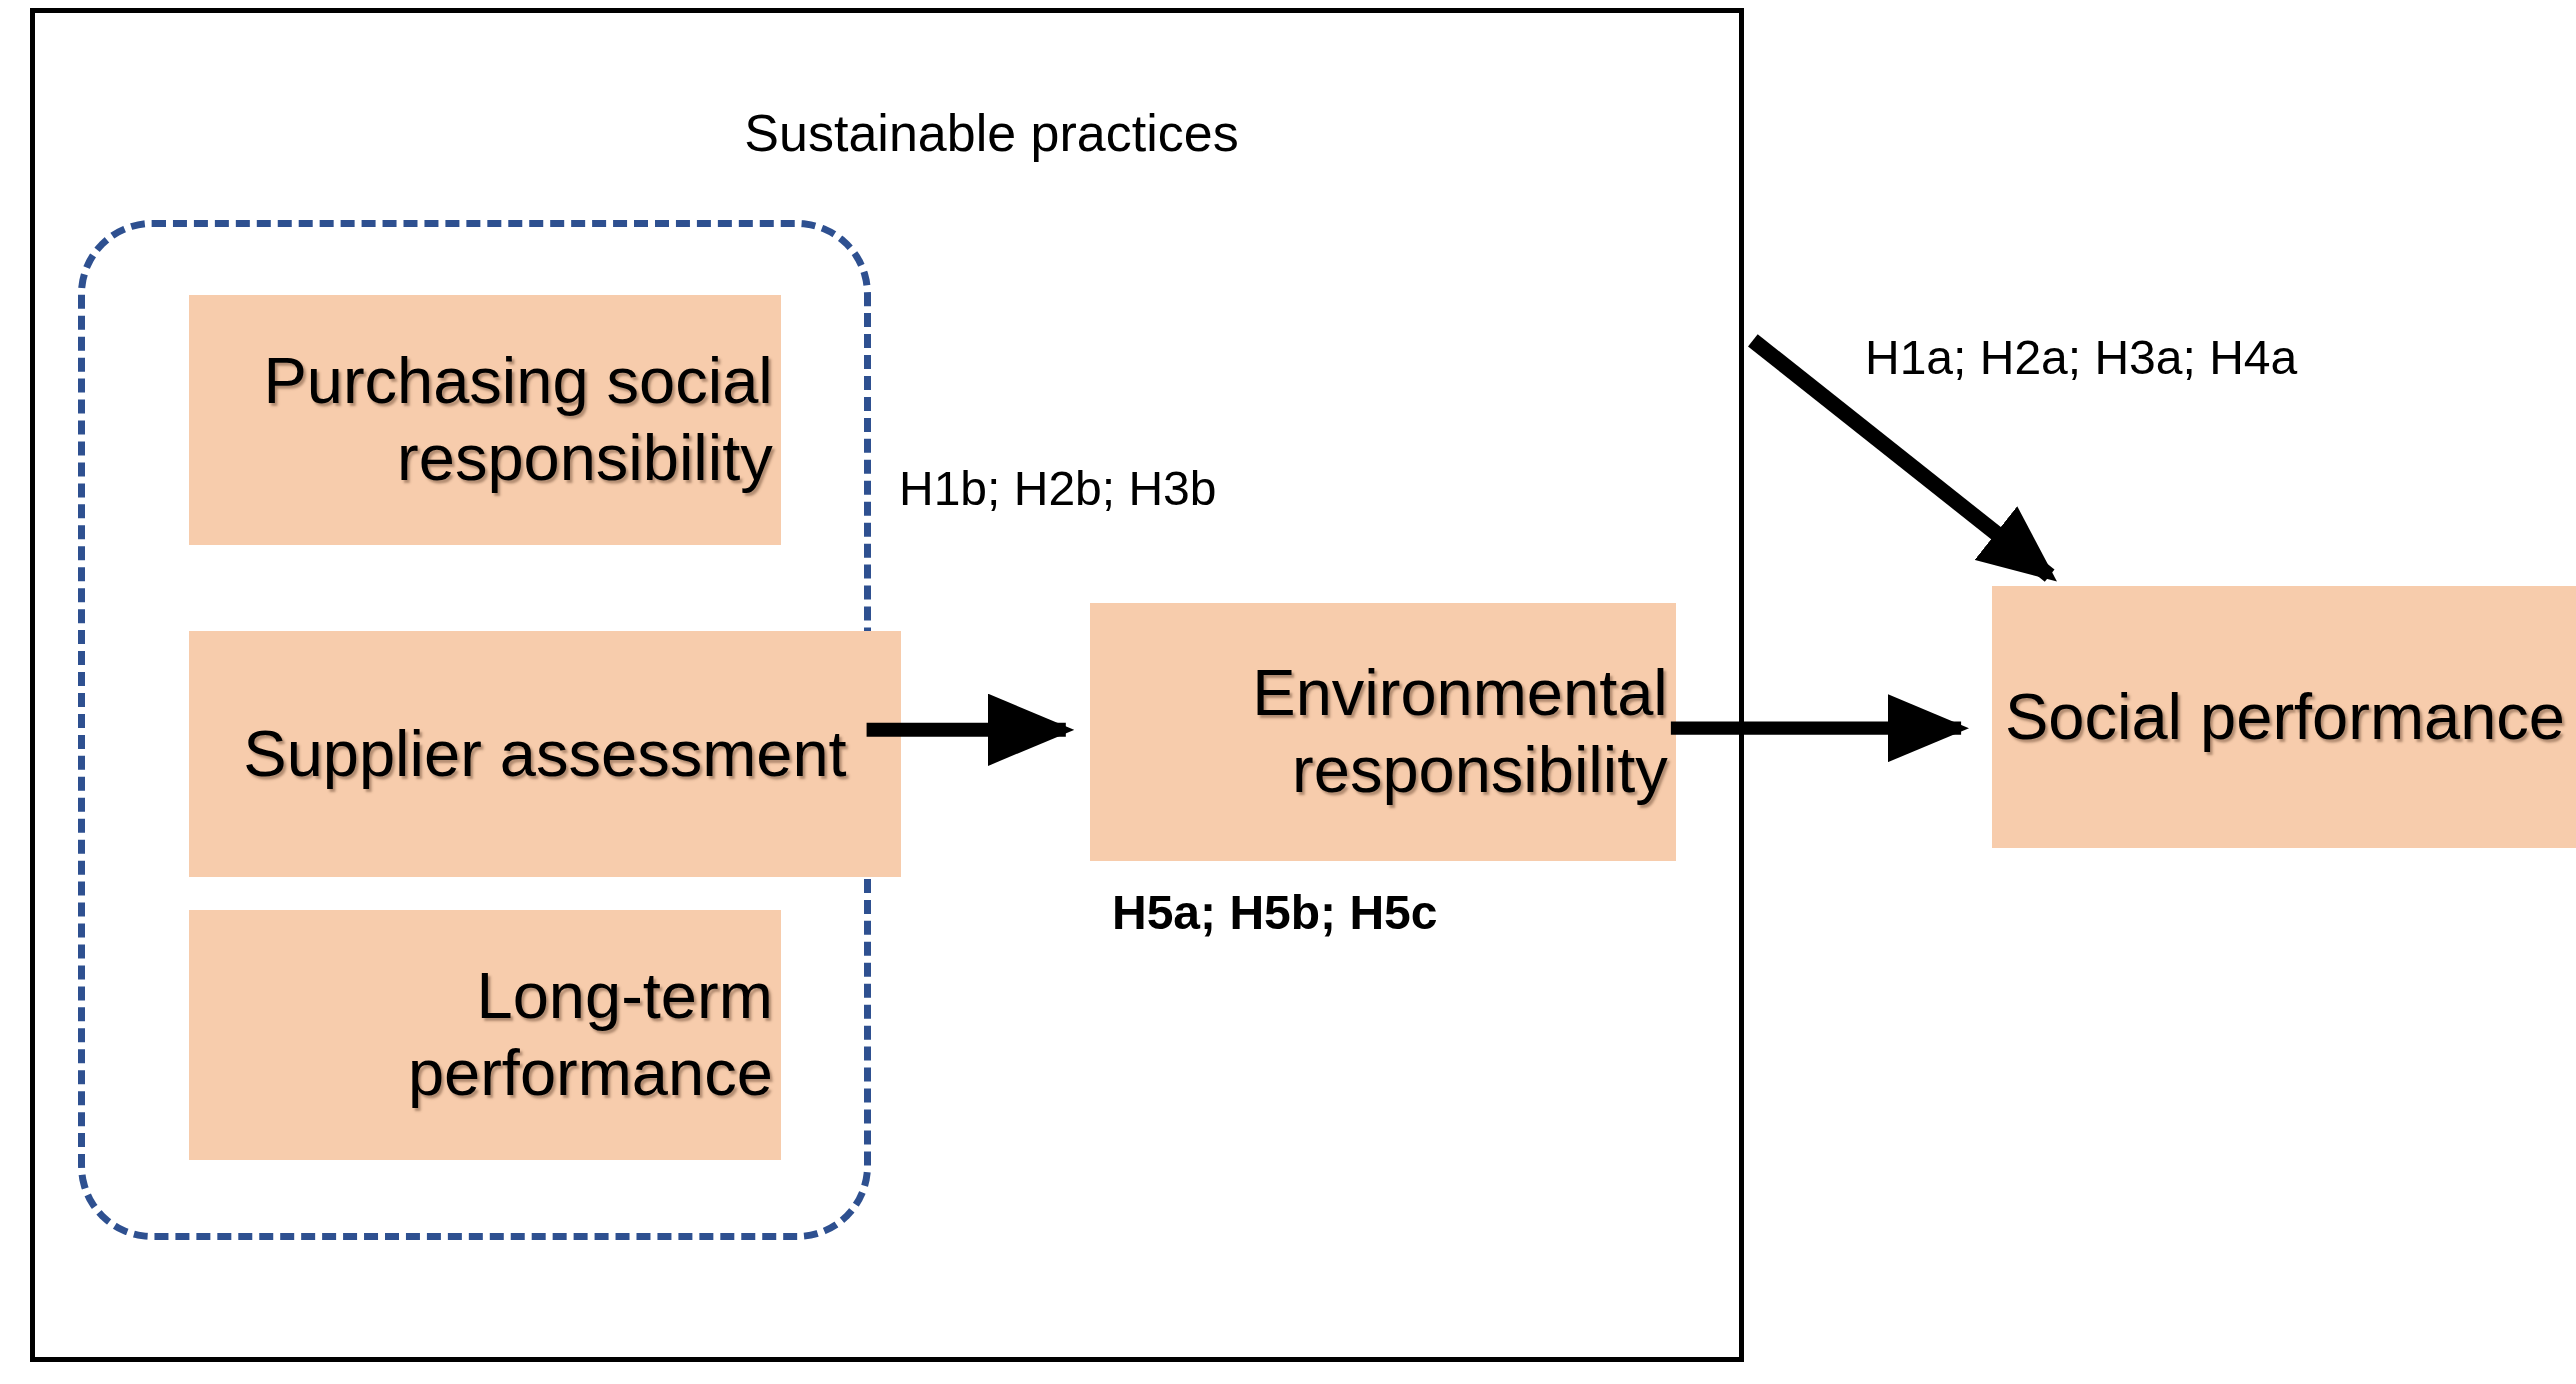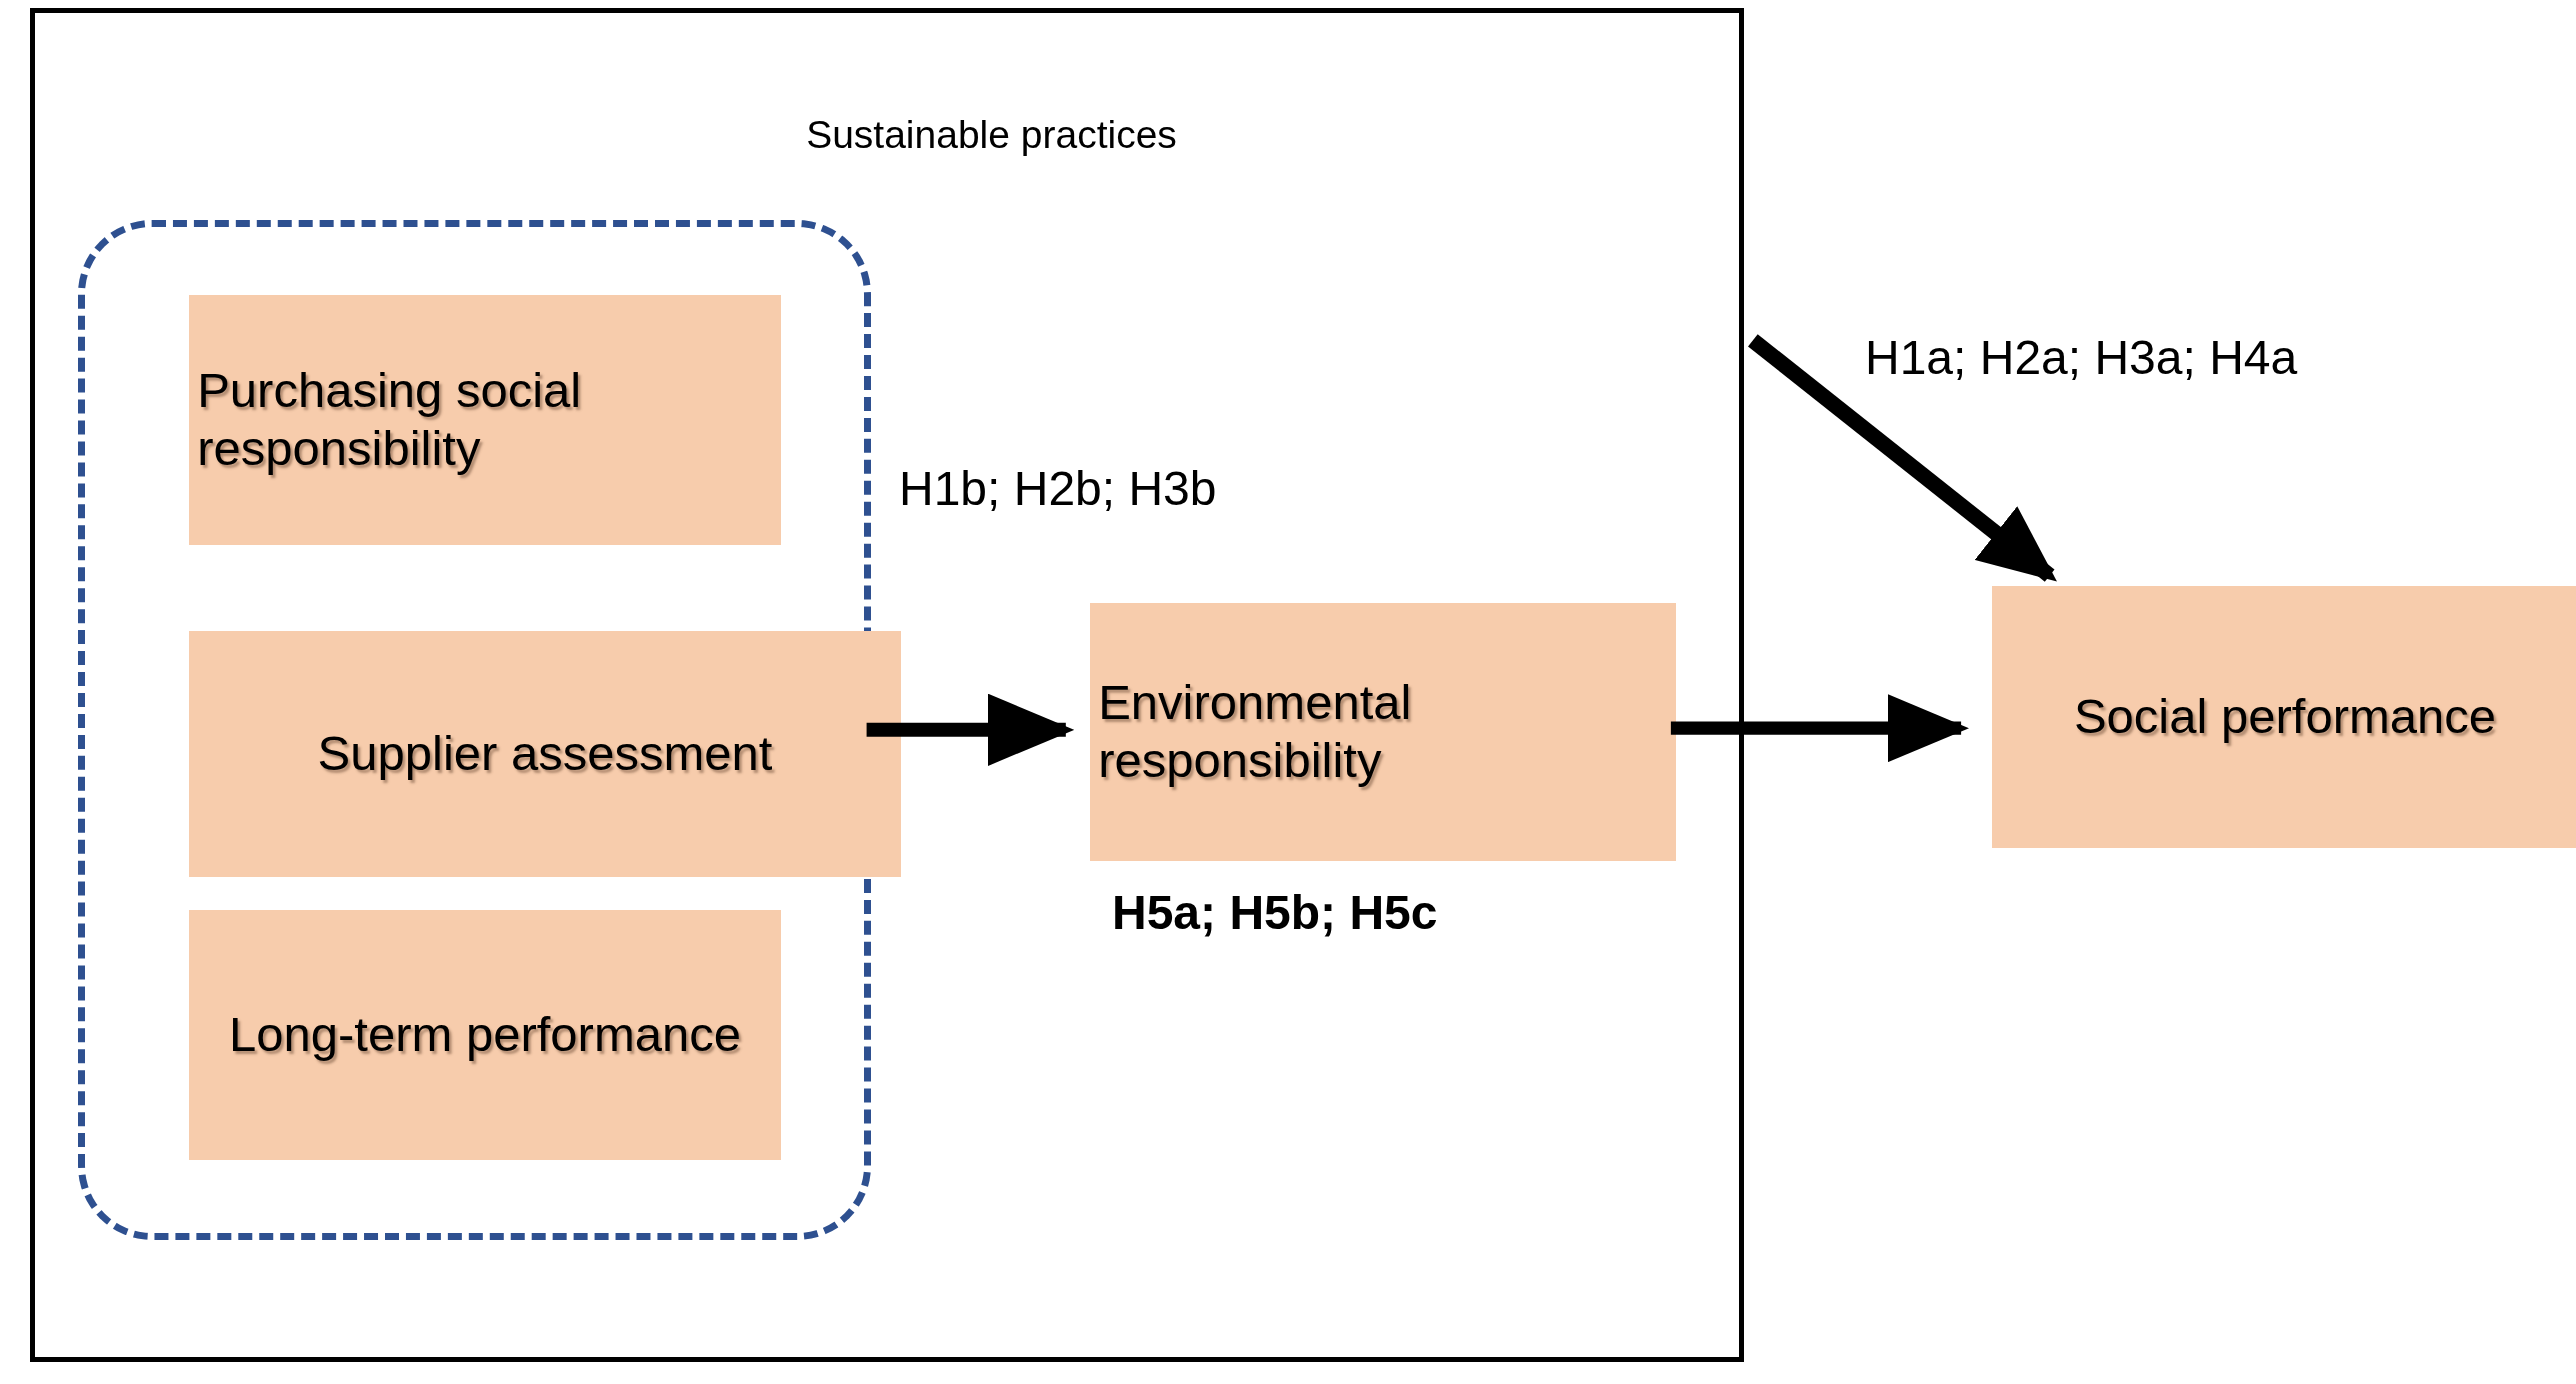--- a/index.html
+++ b/index.html
@@ -41,39 +41,39 @@
     border: 7.4px dashed #2E5090;
     border-radius: 74px;
     box-sizing: border-box;
     background: transparent;
   }
 
   
   .group-title {
     position: absolute;
     left: 631px;
-    top: 114px;
+    top: 105px;
     width: 721px;
     text-align: center;
-    font-size: 39px;
+    font-size: 52px;
     color: #000000;
     line-height: 1.1;
     white-space: nowrap;
   }
 
   
   .node {
     position: absolute;
     background: #F7CCAC;
     color: #000000;
     display: flex;
     align-items: center;
     justify-content: center;
-    text-align: left;
-    font-size: 49px;
+    text-align: right;
+    font-size: 65px;
     line-height: 1.18;
     box-sizing: border-box;
     padding: 3.3px 8.2px;
     text-shadow: 2.5px 2.5px 2.5px rgba(90, 60, 40, 0.45);
   }
 
   .node-psr   { left: 189px;  top: 295px;  width: 592px; height: 250px; }
   .node-sa    { left: 189px;  top: 631px;  width: 712px; height: 246px; }
   .node-lto   { left: 189px;  top: 910px; width: 592px; height: 250px; }
   .node-ec    { left: 1090px; top: 603px;  width: 586px; height: 258px; }

